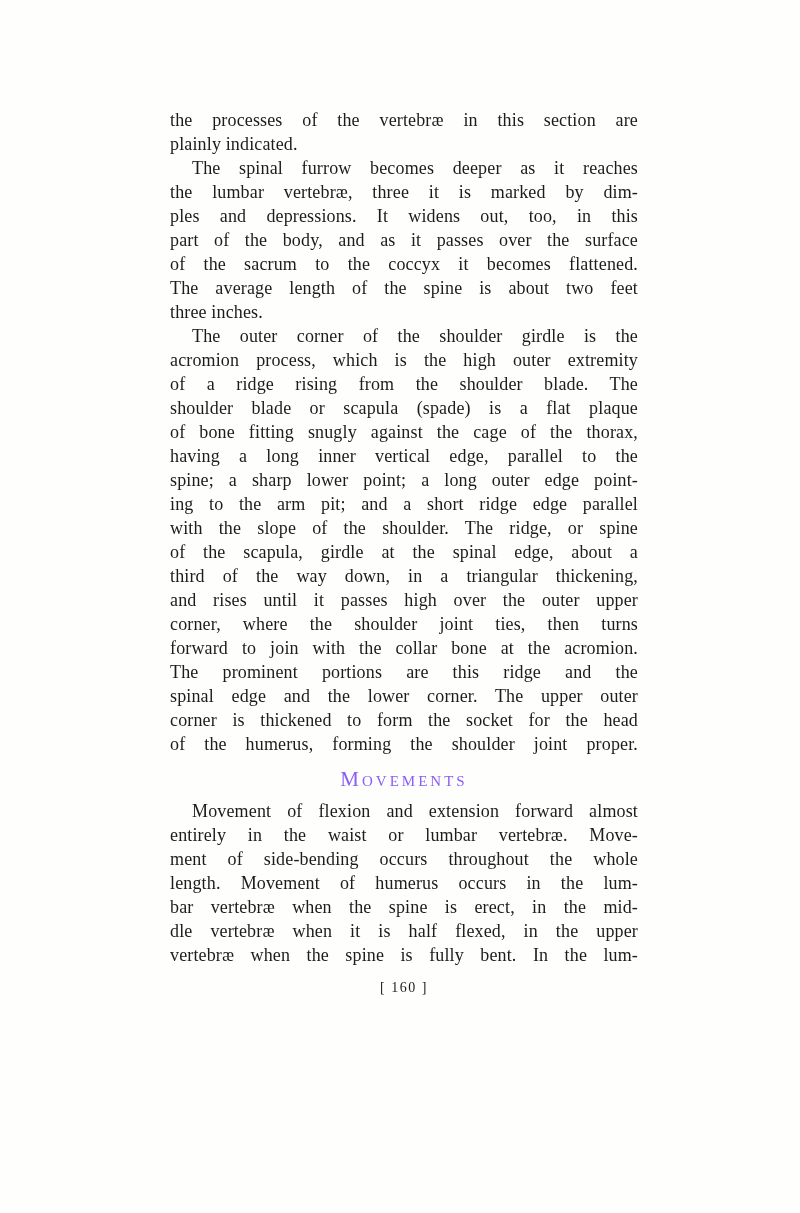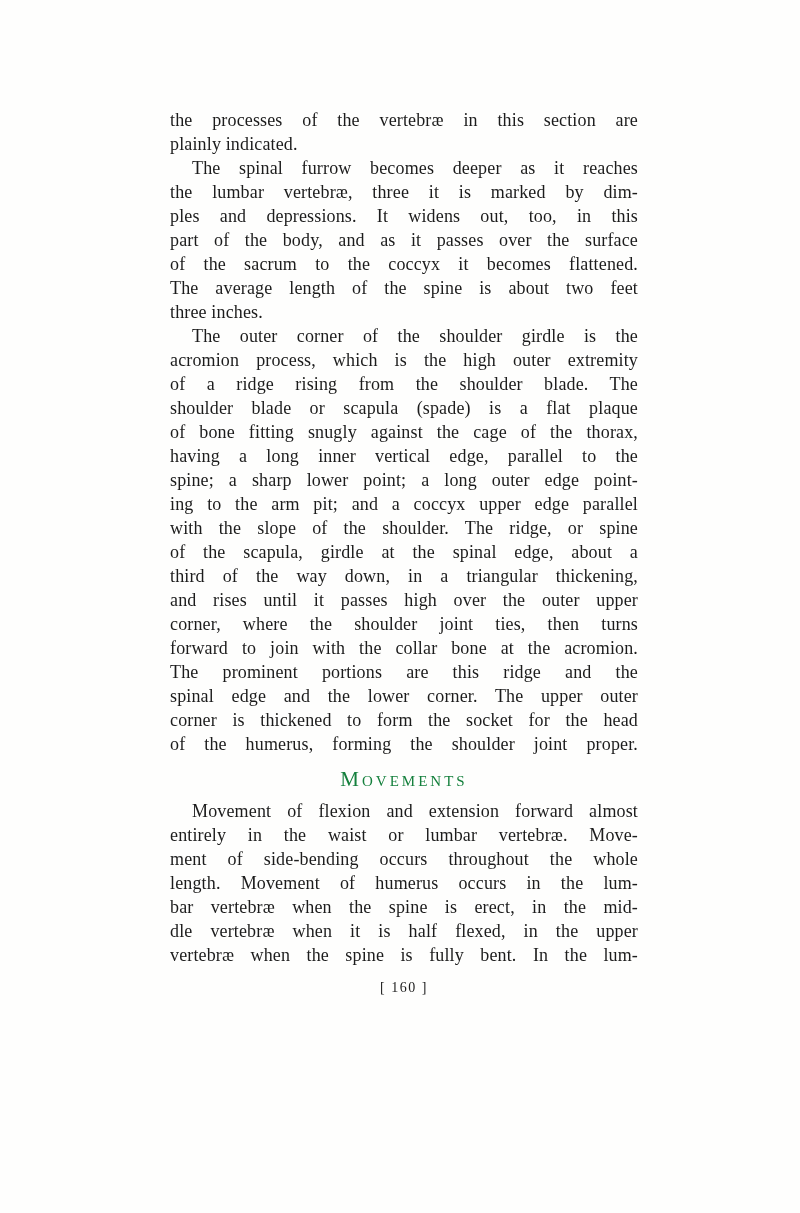--- a/index.html
+++ b/index.html
@@ -41,21 +41,21 @@
     text-align-last: left;
   }
   .section-heading {
     margin: 10px 0 7px 0;
     font-size: 21px;
     font-weight: 400;
     text-align: center;
     font-variant: small-caps;
     letter-spacing: 3px;
     line-height: 26px;
-    color: #15803d;
+    color: #8b5cf6;
   }
   .folio {
     margin-top: 9px;
     text-align: center;
     font-size: 14px;
     letter-spacing: 1.5px;
     line-height: 24px;
   }
 </style>
 </head>
@@ -79,21 +79,21 @@
           <div class="line short-last">three inches.</div>
         </div>
         <div class="para">
           <div class="line indent">The outer corner of the shoulder girdle is the</div>
           <div class="line">acromion process, which is the high outer extremity</div>
           <div class="line">of a ridge rising from the shoulder blade.  The</div>
           <div class="line">shoulder blade or scapula (spade) is a flat plaque</div>
           <div class="line">of bone fitting snugly against the cage of the thorax,</div>
           <div class="line">having a long inner vertical edge, parallel to the</div>
           <div class="line">spine; a sharp lower point; a long outer edge point-</div>
-          <div class="line">ing to the arm pit; and a coccyx upper edge parallel</div>
+          <div class="line">ing to the arm pit; and a short ridge edge parallel</div>
           <div class="line">with the slope of the shoulder.  The ridge, or spine</div>
           <div class="line">of the scapula, girdle at the spinal edge, about a</div>
           <div class="line">third of the way down, in a triangular thickening,</div>
           <div class="line">and rises until it passes high over the outer upper</div>
           <div class="line">corner, where the shoulder joint ties, then turns</div>
           <div class="line">forward to join with the collar bone at the acromion.</div>
           <div class="line">The prominent portions are this ridge and the</div>
           <div class="line">spinal edge and the lower corner.  The upper outer</div>
           <div class="line">corner is thickened to form the socket for the head</div>
           <div class="line">of the humerus, forming the shoulder joint proper.</div>

